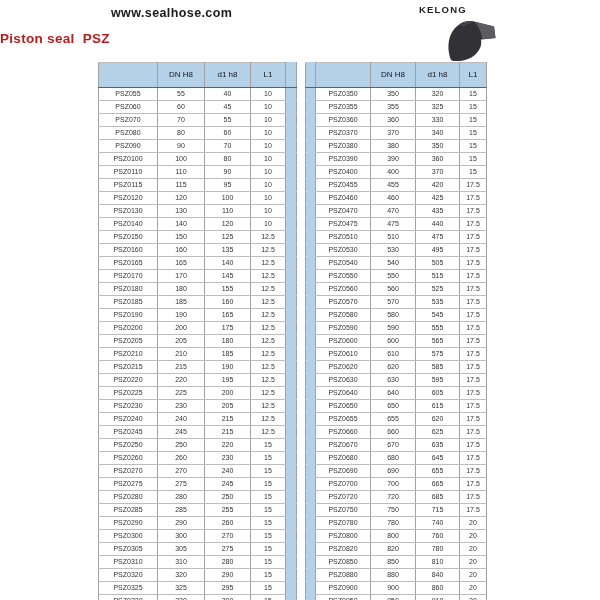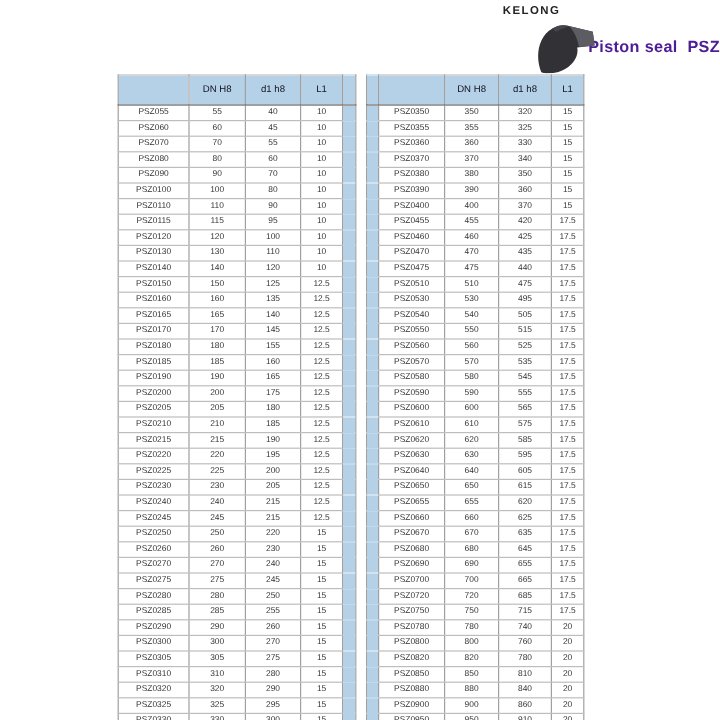--- a/index.html
+++ b/index.html
@@ -13,22 +13,22 @@
   }
   *{margin:0;padding:0;box-sizing:border-box;}
   html,body{width:600px;height:600px;background:#ffffff;overflow:hidden;
     font-family:"Liberation Sans", sans-serif;}
   .page{position:relative;width:600px;height:600px;background:#fff;}
 
   .website{position:absolute;left:111px;top:6px;font-size:12.5px;font-weight:bold;
     color:#1b1b1b;letter-spacing:.4px;}
   .brand{position:absolute;left:419px;top:4px;font-size:9.5px;font-weight:bold;
     color:#222;letter-spacing:1.2px;}
-  .title{position:absolute;left:0;top:31px;width:600px;text-align:right;
-    font-size:13.5px;font-weight:bold;color:#4c1d95;white-space:pre;letter-spacing:.3px;padding-left:48px;}
+  .title{position:absolute;left:0;top:31px;width:600px;text-align:left;
+    font-size:13.5px;font-weight:bold;color:#b91c1c;white-space:pre;letter-spacing:.3px;}
 
   .seal-art{position:absolute;left:441px;top:19px;width:62px;height:42px;}
 
   .tables-wrap{position:absolute;left:98px;top:62px;display:flex;gap:8px;}
 
   table.spec{border-collapse:collapse;table-layout:fixed;background:#fff;
     border:1px solid var(--border-outer);}
   table.spec td, table.spec th{
     border-left:1px solid var(--border-inner-v);
     border-right:1px solid var(--border-inner-v);
@@ -43,20 +43,21 @@
     background:var(--strip-bg);
     border-top:1px solid var(--strip-bg);
     border-bottom:1px solid var(--strip-bg);}
   table.spec th.strip{border-bottom:1px solid var(--border-outer);}
 </style>
 </head>
 <body>
 
 <div class="page">
 
+  <div class="website">www.sealhose.com</div>
   <div class="brand">KELONG</div>
   <div class="title">Piston seal  PSZ</div>
 
   <svg class="seal-art" viewBox="0 0 62 42" xmlns="http://www.w3.org/2000/svg">
     <path d="M10,41 C5,29 7,12 19,5 C24,2 28,1.5 33,2.6 L53,7.5 L54.5,19 L40,20.5
              C41.5,28 36.5,36 27,40 C21,42.5 13,43 10,41 Z" fill="#323236"></path>
     <path d="M33,2.6 L53,7.5 L54.5,19 L41.5,20.2 C40,12 37,6 33,2.6 Z" fill="#5c5c62"></path>
     <path d="M19,5 C24,2 28,1.5 33,2.6 C30,4.5 26,5 22.5,7.5 Z" fill="#45454b"></path>
   </svg>
 

